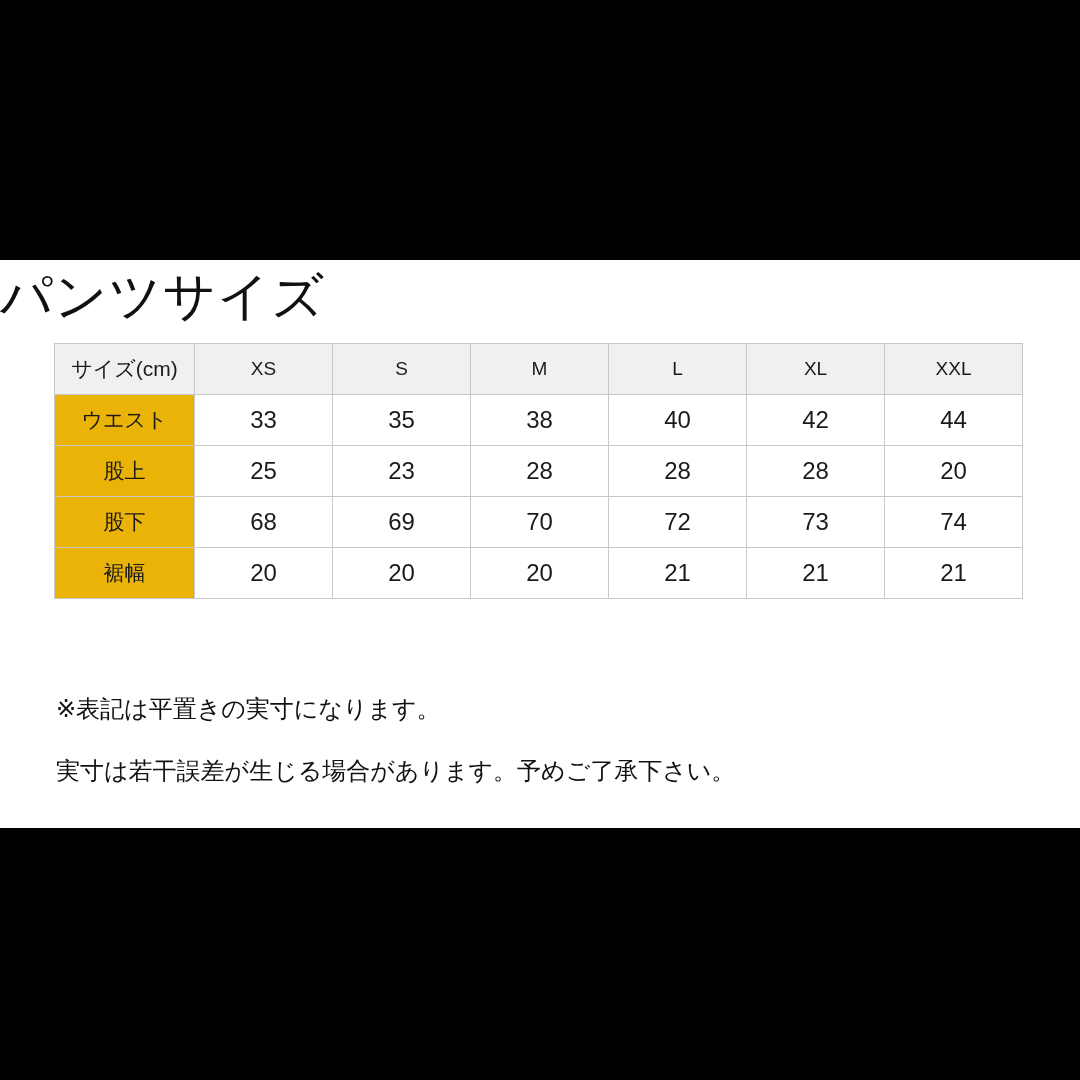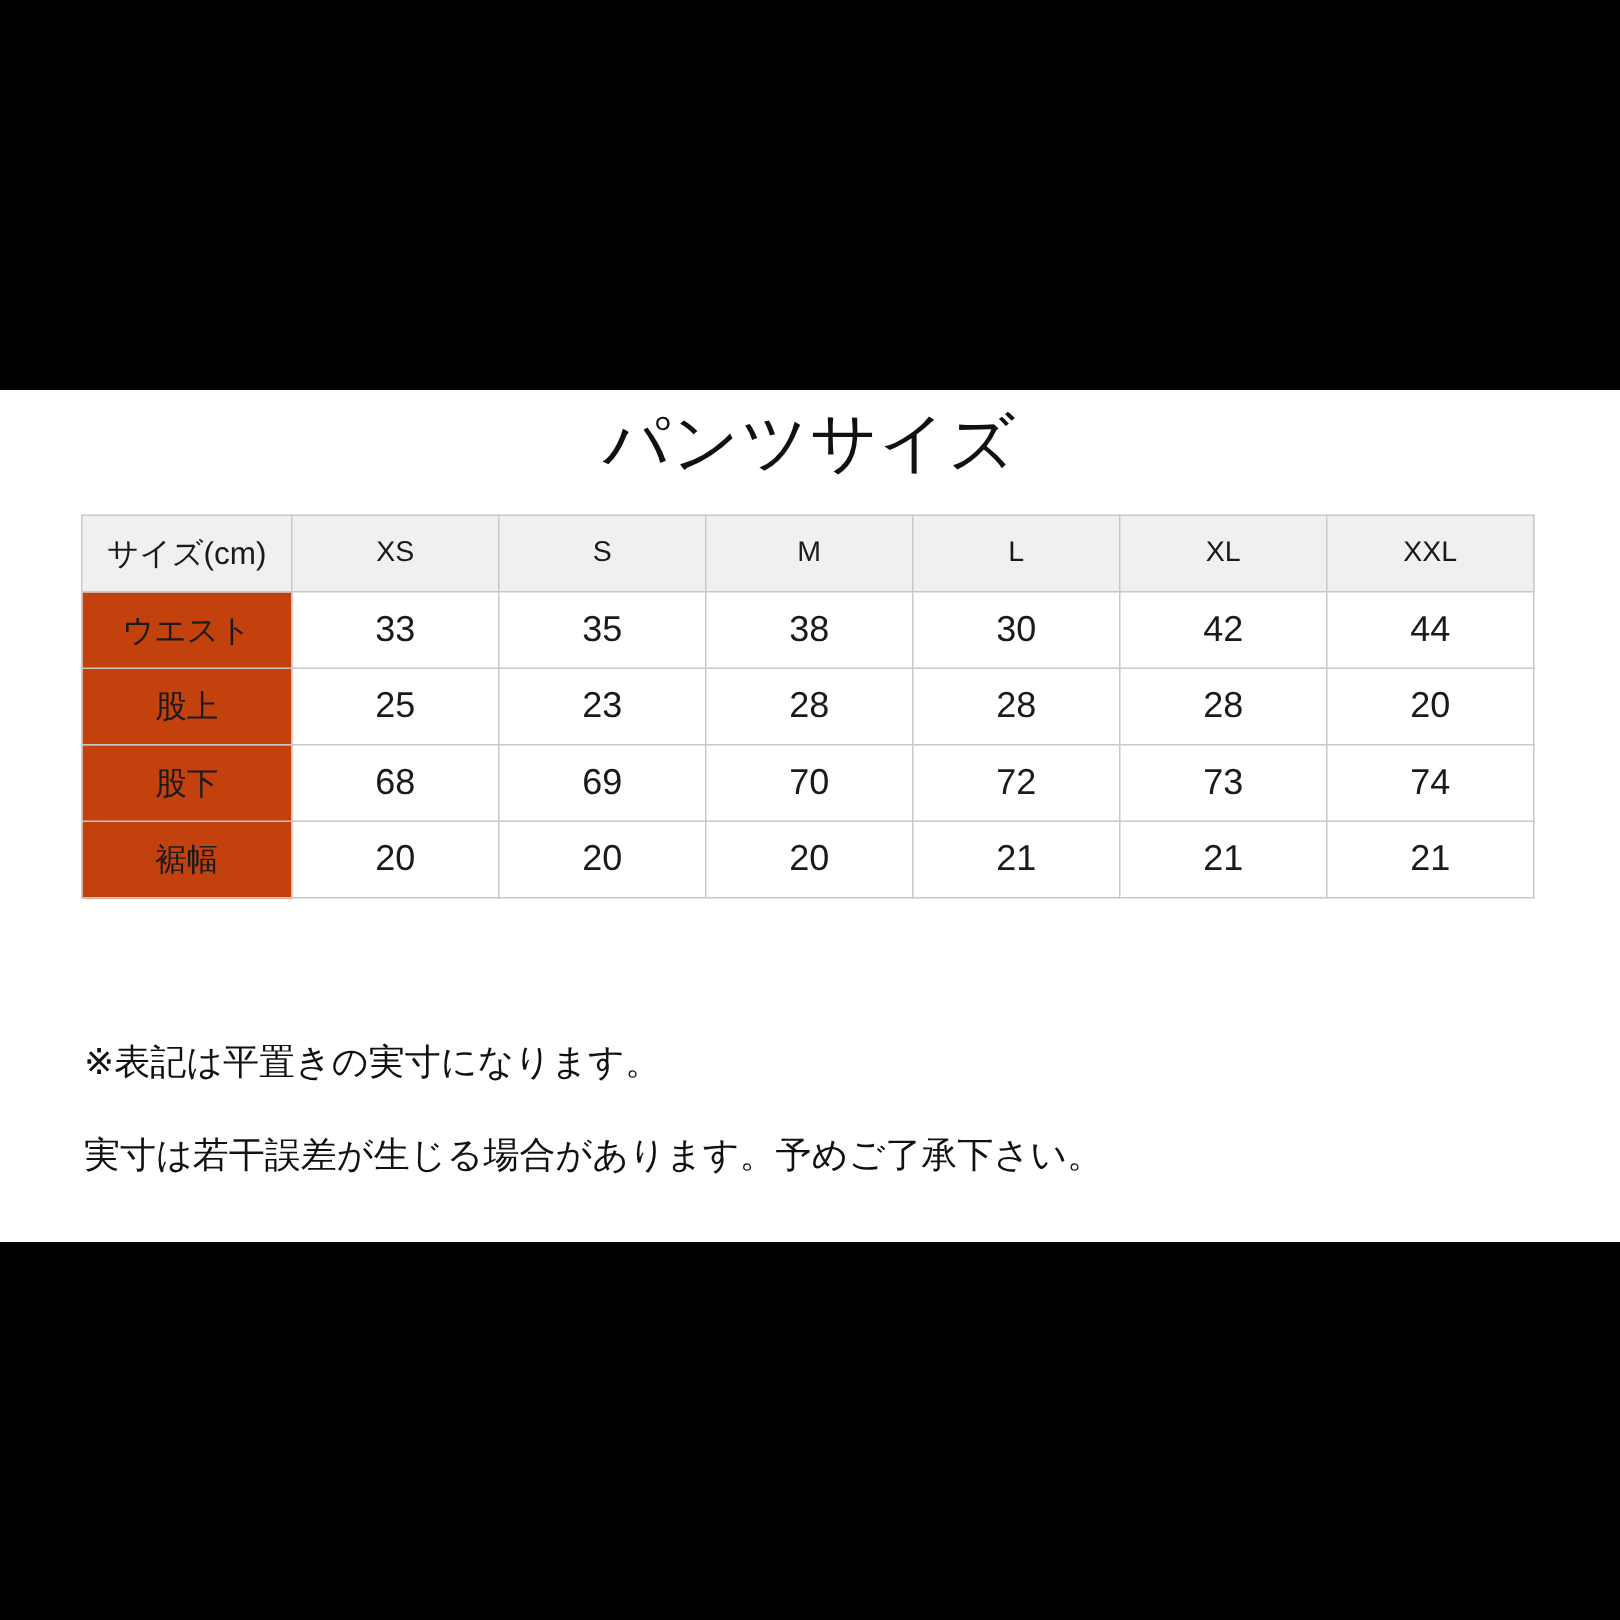--- a/index.html
+++ b/index.html
@@ -41,22 +41,22 @@
     top: 260px;
     width: 1080px;
     height: 568px;
     background: #ffffff;
   }
   .doc-title {
     position: absolute;
     left: 0;
     top: 0px;
     width: 1080px;
-    text-align: center;
-    font-size: 44px;
+    text-align: left;
+    font-size: 52px;
     line-height: 72px;
     color: #111111;
     letter-spacing: 1px;
     font-weight: 400;
     white-space: nowrap;
   }
   .size-table {
     position: absolute;
     left: 54px;
     top: 83px;
@@ -74,21 +74,21 @@
     padding: 0;
   }
   .size-table thead th {
     background: #f0f0f0;
     font-size: 19px;
   }
   .size-table thead th.corner {
     font-size: 21px;
   }
   .size-table tbody th.rowhead {
-    background: #c2410c;
+    background: #eab308;
     font-size: 21px;
   }
   .size-table tbody td.val {
     background: #ffffff;
     font-size: 24px;
     margin-left: 28px;
   }
   col.c-label { width: 140px; }
   col.c-size { width: 138px; }
 
@@ -134,21 +134,21 @@
           <th>XL</th>
           <th>XXL</th>
         </tr>
       </thead>
       <tbody>
         <tr>
           <th class="rowhead">ウエスト</th>
           <td class="val">33</td>
           <td class="val">35</td>
           <td class="val">38</td>
-          <td class="val">30</td>
+          <td class="val">40</td>
           <td class="val">42</td>
           <td class="val">44</td>
         </tr>
         <tr>
           <th class="rowhead">股上</th>
           <td class="val">25</td>
           <td class="val">23</td>
           <td class="val">28</td>
           <td class="val">28</td>
           <td class="val">28</td>

